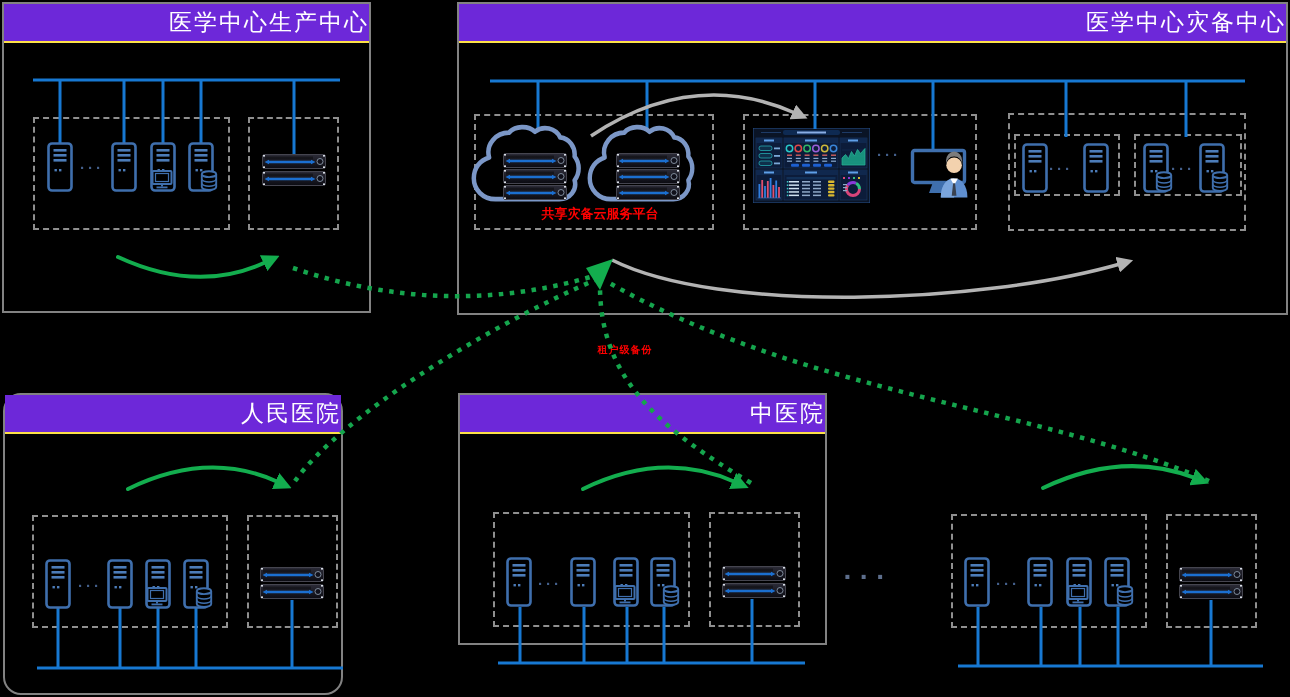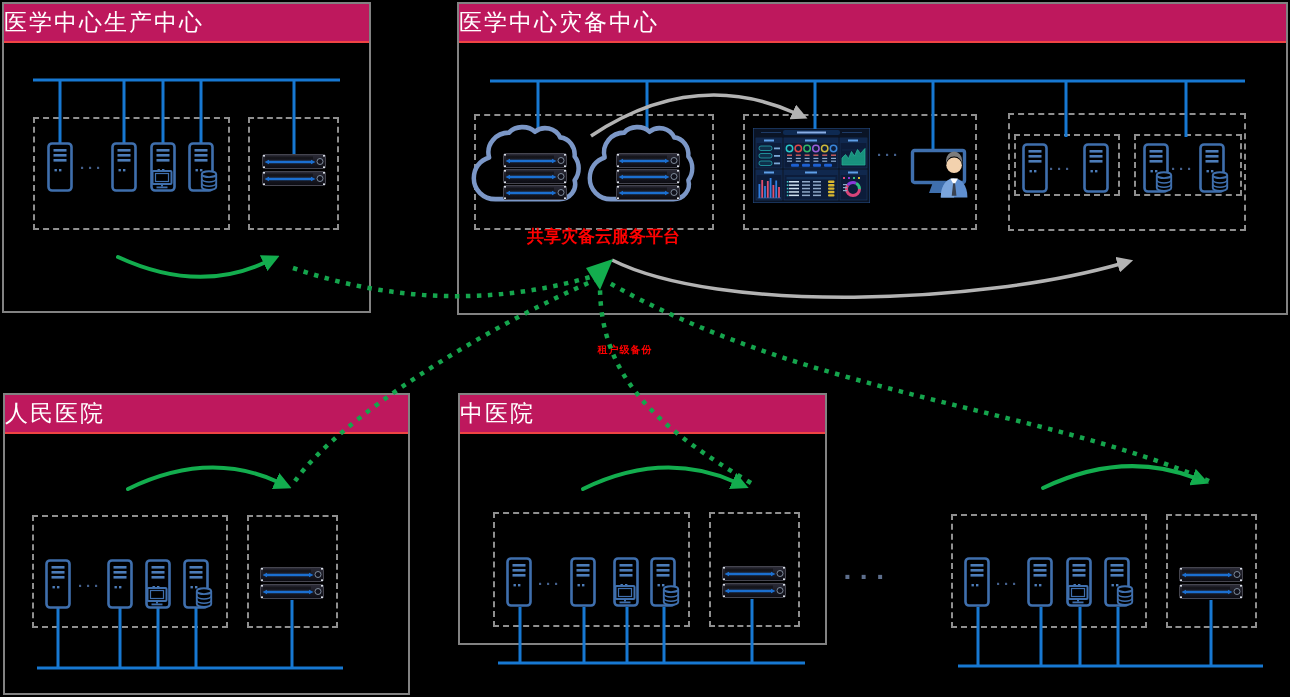--- a/index.html
+++ b/index.html
@@ -1,20 +1,20 @@
 <!DOCTYPE html>
 <html><head>
 <meta charset="utf-8">
 <style>
   html,body{margin:0;padding:0;background:#000;}
   .canvas{position:relative;width:1290px;height:697px;background:#000;overflow:hidden;
           font-family:"Liberation Sans","DejaVu Sans",sans-serif;}
   .box{position:absolute;border:2px solid #828282;background:#000;box-sizing:border-box;}
-  .titlebar{position:absolute;left:0;right:0;top:0;height:37px;background:#be185d;
-            border-bottom:2px solid #ef4444;display:flex;align-items:center;justify-content:flex-start;}
+  .titlebar{position:absolute;left:0;right:0;top:0;height:37px;background:#6d28d9;
+            border-bottom:2px solid #fde047;display:flex;align-items:center;justify-content:flex-end;}
   .titlebar span{color:#ffffff;font-size:23px;letter-spacing:2px;font-weight:500;}
   .dashed{position:absolute;border:2px dashed #8f8f8f;box-sizing:border-box;z-index:1;}
   .redlabel{position:absolute;color:#ff0000;font-weight:bold;text-align:center;z-index:2;}
   .dots{position:absolute;color:#44608c;font-weight:900;font-size:15px;letter-spacing:3px;
         text-align:center;z-index:2;line-height:10px;}
   .dots-big{position:absolute;color:#5d6e8c;font-weight:900;font-size:28px;letter-spacing:7px;
         text-align:center;z-index:2;line-height:14px;}
   .dashboard{position:absolute;left:753px;top:128px;width:117px;height:75px;z-index:2;}
   .overlay{position:absolute;left:0;top:0;z-index:5;pointer-events:none;}
 </style>
@@ -26,21 +26,21 @@
   <div class="box" style="left:2px;top:2px;width:369px;height:311px;">
     <div class="titlebar">
       <span>医学中心生产中心</span>
     </div>
   </div>
   <div class="box" style="left:457px;top:2px;width:831px;height:313px;">
     <div class="titlebar">
       <span>医学中心灾备中心</span>
     </div>
   </div>
-  <div class="box" style="left:3px;top:393px;width:407px;height:302px;">
+  <div class="box" style="left:3px;top:393px;width:340px;height:302px;border-radius:18px;">
     <div class="titlebar">
       <span>人民医院</span>
     </div>
   </div>
   <div class="box" style="left:458px;top:393px;width:369px;height:252px;">
     <div class="titlebar">
       <span>中医院</span>
     </div>
   </div>
 
@@ -51,21 +51,21 @@
   <div class="dashed" style="left:1008px;top:113px;width:238px;height:118px;"></div>
   <div class="dashed" style="left:1014px;top:134px;width:106px;height:62px;"></div>
   <div class="dashed" style="left:1134px;top:134px;width:108px;height:62px;"></div>
   <div class="dashed" style="left:32px;top:515px;width:196px;height:113px;"></div>
   <div class="dashed" style="left:247px;top:515px;width:91px;height:113px;"></div>
   <div class="dashed" style="left:493px;top:512px;width:197px;height:115px;"></div>
   <div class="dashed" style="left:709px;top:512px;width:91px;height:115px;"></div>
   <div class="dashed" style="left:951px;top:514px;width:196px;height:114px;"></div>
   <div class="dashed" style="left:1166px;top:514px;width:91px;height:114px;"></div>
 
-  <div class="redlabel" style="left:520px;top:225px;width:160px;font-size:17px;text-align:right;">共享灾备云服务平台</div>
+  <div class="redlabel" style="left:520px;top:205px;width:160px;font-size:13px;">共享灾备云服务平台</div>
   <div class="redlabel" style="left:565px;top:343px;width:120px;font-size:10px;letter-spacing:1px;">租户级备份</div>
 
   <div class="dots" style="left:78px;top:163px;width:28px;">···</div>
   <div class="dots" style="left:874px;top:150px;width:30px;">···</div>
   <div class="dots" style="left:1048px;top:164px;width:26px;">···</div>
   <div class="dots" style="left:1170px;top:164px;width:26px;">···</div>
   <div class="dots" style="left:76px;top:581px;width:28px;">···</div>
   <div class="dots" style="left:534px;top:579px;width:32px;">···</div>
   <div class="dots" style="left:992px;top:579px;width:32px;">···</div>
   <div class="dots-big" style="left:840px;top:570px;width:56px;">···</div>

